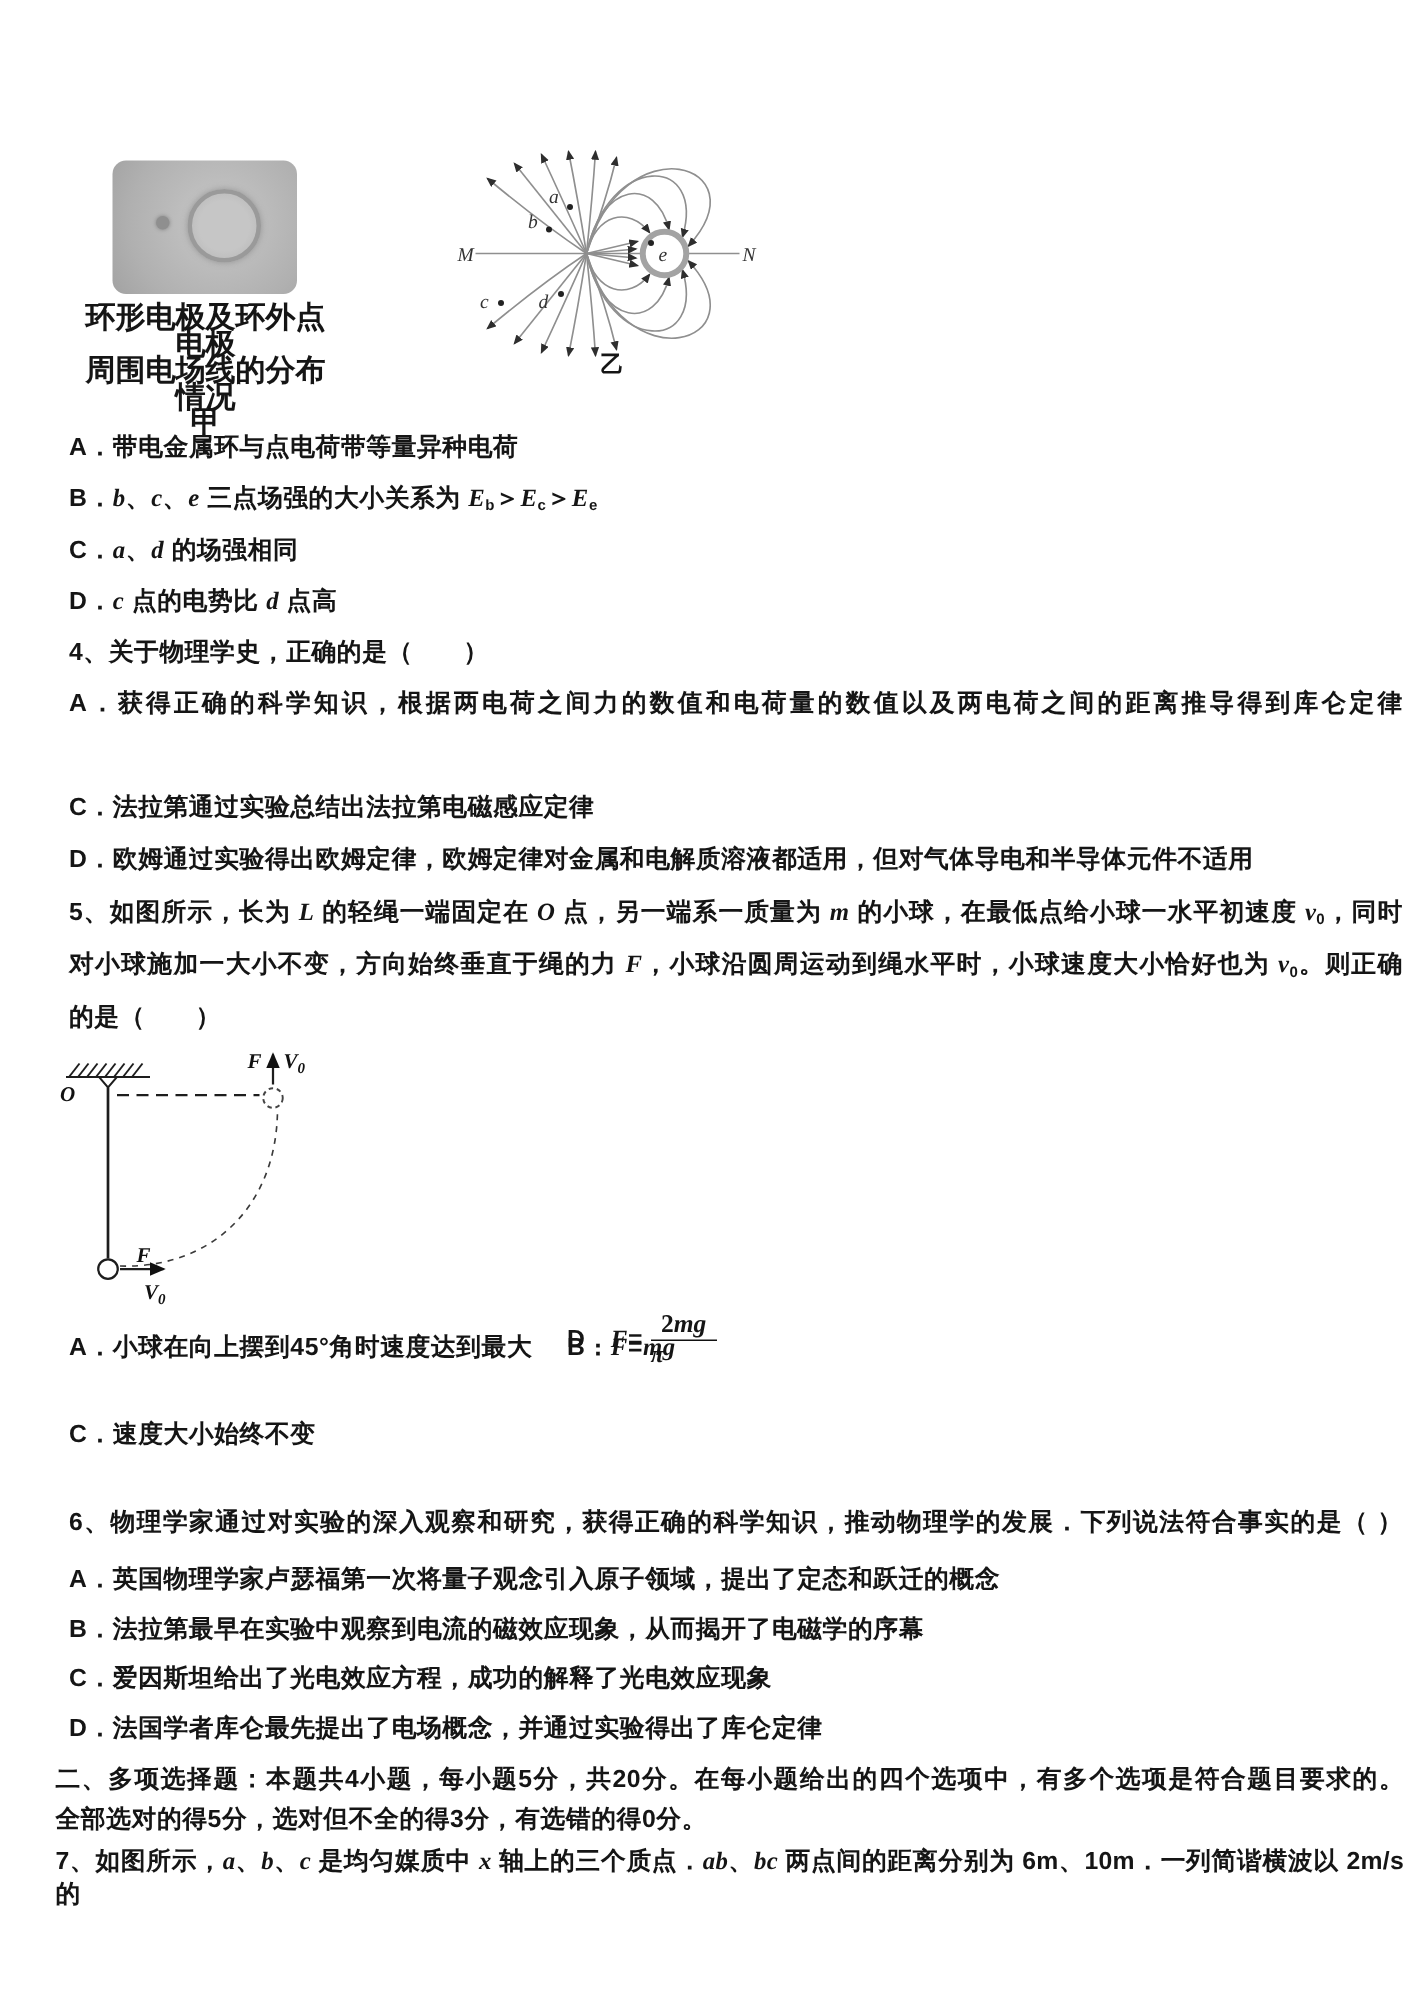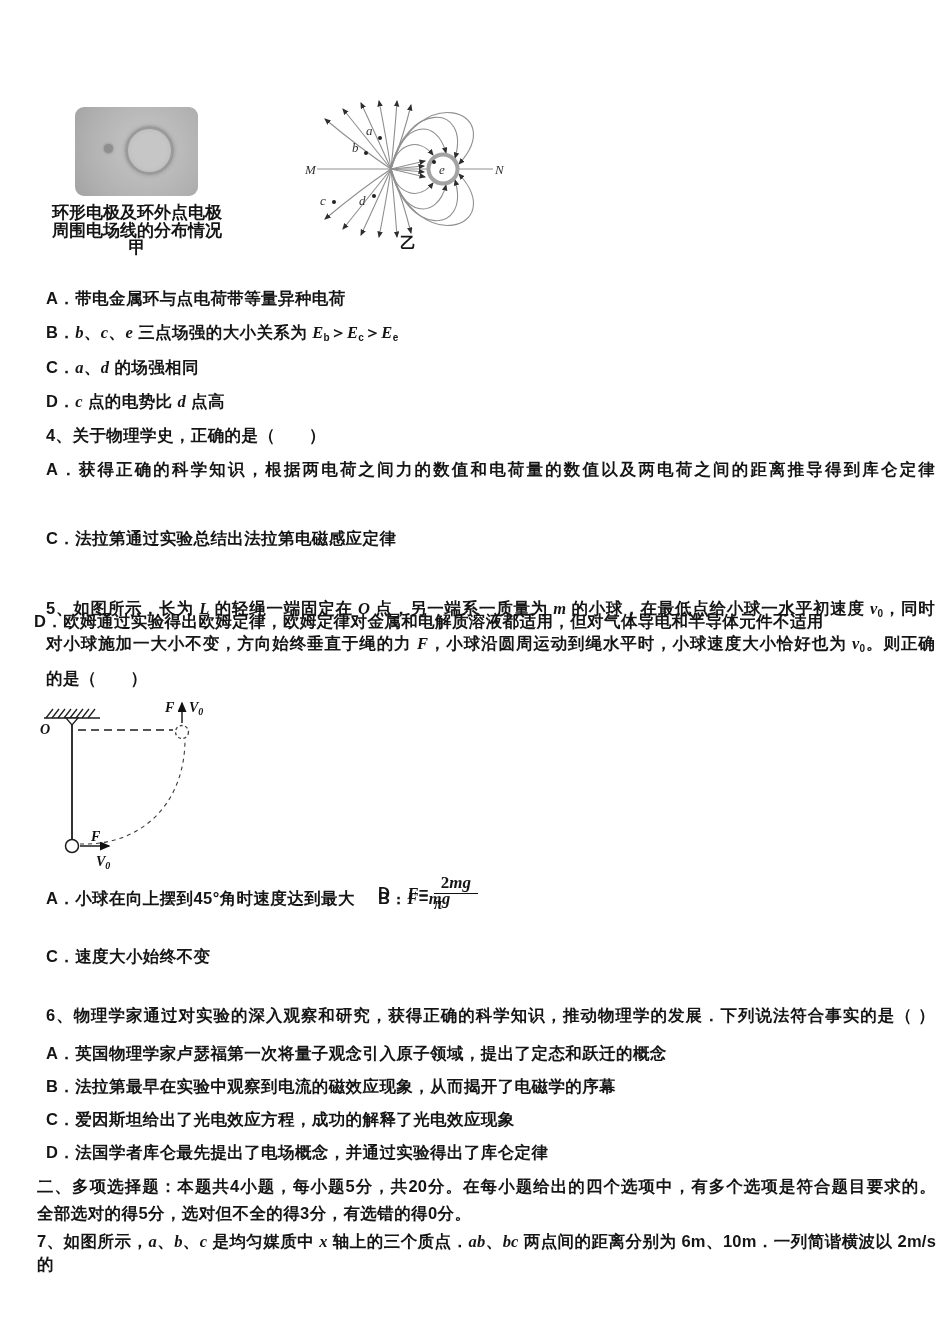--- a/index.html
+++ b/index.html
@@ -11,21 +11,21 @@
   .j{white-space:normal;width:889px;text-align:justify;text-align-last:justify;letter-spacing:0.2px;}
   .j2{white-space:normal;width:899px;text-align:justify;text-align-last:justify;letter-spacing:0.2px;}
   
   .photo{position:absolute;left:75px;top:107px;width:123px;height:89px;border-radius:9px;
          background:radial-gradient(circle at 58% 46%,#c9c9c9 0%,#bcbcbc 35%,#b0b0b0 70%,#a2a2a2 100%);}
   .photo .ring{position:absolute;left:50px;top:19px;width:43px;height:43px;border-radius:50%;
          border:3px solid #9a9a9a;background:radial-gradient(circle,#c6c6c6 55%,#b4b4b4 100%);
          box-shadow:0 0 4px rgba(120,120,120,0.6);}
   .photo .dot{position:absolute;left:29px;top:37px;width:9px;height:9px;border-radius:50%;
          background:#8f8f8f;box-shadow:0 0 3px #808080;}
-  .cap{position:absolute;left:52px;top:204px;width:170px;text-align:center;font-size:17px;
+  .cap{position:absolute;left:52px;top:204px;width:170px;text-align:center;font-size:20px;
        font-weight:700;line-height:17.5px;}
   .figlabel{position:absolute;font-size:15.5px;font-weight:700;text-align:center;}
   
   .frac{display:inline-flex;flex-direction:column;align-items:flex-start;line-height:1.15;margin-left:5px;}
   .frac .fn{font-family:"Liberation Serif",serif;font-weight:700;font-size:17px;
             border-bottom:1.6px solid #111;padding:0 7px 1px;}
   .frac .fd{font-family:"Liberation Serif",serif;font-weight:700;font-size:16px;padding-top:1px;font-style:italic;}
   .frac .fn i,.frac .fd i{font-style:italic;}
   .dline{position:absolute;display:flex;align-items:center;font-size:16.5px;font-weight:700;}
   svg text{font-family:"Liberation Serif",serif;}
@@ -104,21 +104,21 @@
   <div class="figlabel" style="left:303px;top:233px;width:210px;">乙</div>
 
   <div class="ln" style="left:46px;top:287px;">A．带电金属环与点电荷带等量异种电荷</div>
   <div class="ln" style="left:46px;top:321px;">B．<i>b</i>、<i>c</i>、<i>e</i> 三点场强的大小关系为 <i>E</i><sub>b</sub>＞<i>E</i><sub>c</sub>＞<i>E</i><sub>e</sub></div>
   <div class="ln" style="left:46px;top:356px;">C．<i>a</i>、<i>d</i> 的场强相同</div>
   <div class="ln" style="left:46px;top:390px;">D．<i>c</i> 点的电势比 <i>d</i> 点高</div>
 
   <div class="ln" style="left:46px;top:424px;">4、关于物理学史，正确的是（　　）</div>
   <div class="ln j" style="left:46px;top:458px;">A．获得正确的科学知识，根据两电荷之间力的数值和电荷量的数值以及两电荷之间的距离推导得到库仑定律</div>
   <div class="ln" style="left:46px;top:527px;">C．法拉第通过实验总结出法拉第电磁感应定律</div>
-  <div class="ln" style="left:34px;top:562px;margin-top:48px;">D．欧姆通过实验得出欧姆定律，欧姆定律对金属和电解质溶液都适用，但对气体导电和半导体元件不适用</div>
+  <div class="ln" style="left:46px;top:562px;">D．欧姆通过实验得出欧姆定律，欧姆定律对金属和电解质溶液都适用，但对气体导电和半导体元件不适用</div>
 
   <div class="ln j" style="left:46px;top:597px;">5、如图所示，长为 <i>L</i> 的轻绳一端固定在 <i>O</i> 点，另一端系一质量为 <i>m</i> 的小球，在最低点给小球一水平初速度 <i>v</i><sub>0</sub>，同时</div>
   <div class="ln j" style="left:46px;top:632px;">对小球施加一大小不变，方向始终垂直于绳的力 <i>F</i>，小球沿圆周运动到绳水平时，小球速度大小恰好也为 <i>v</i><sub>0</sub>。则正确</div>
   <div class="ln" style="left:46px;top:667px;">的是（　　）</div>
 
   <svg style="position:absolute;left:36px;top:694px;" width="210" height="180" viewBox="0 0 210 180">
     <defs>
       <marker id="ahb" markerWidth="8" markerHeight="7" refX="6" refY="3" orient="auto">
         <path d="M0,0 L7,3 L0,6 z" fill="#111"></path>
       </marker>

